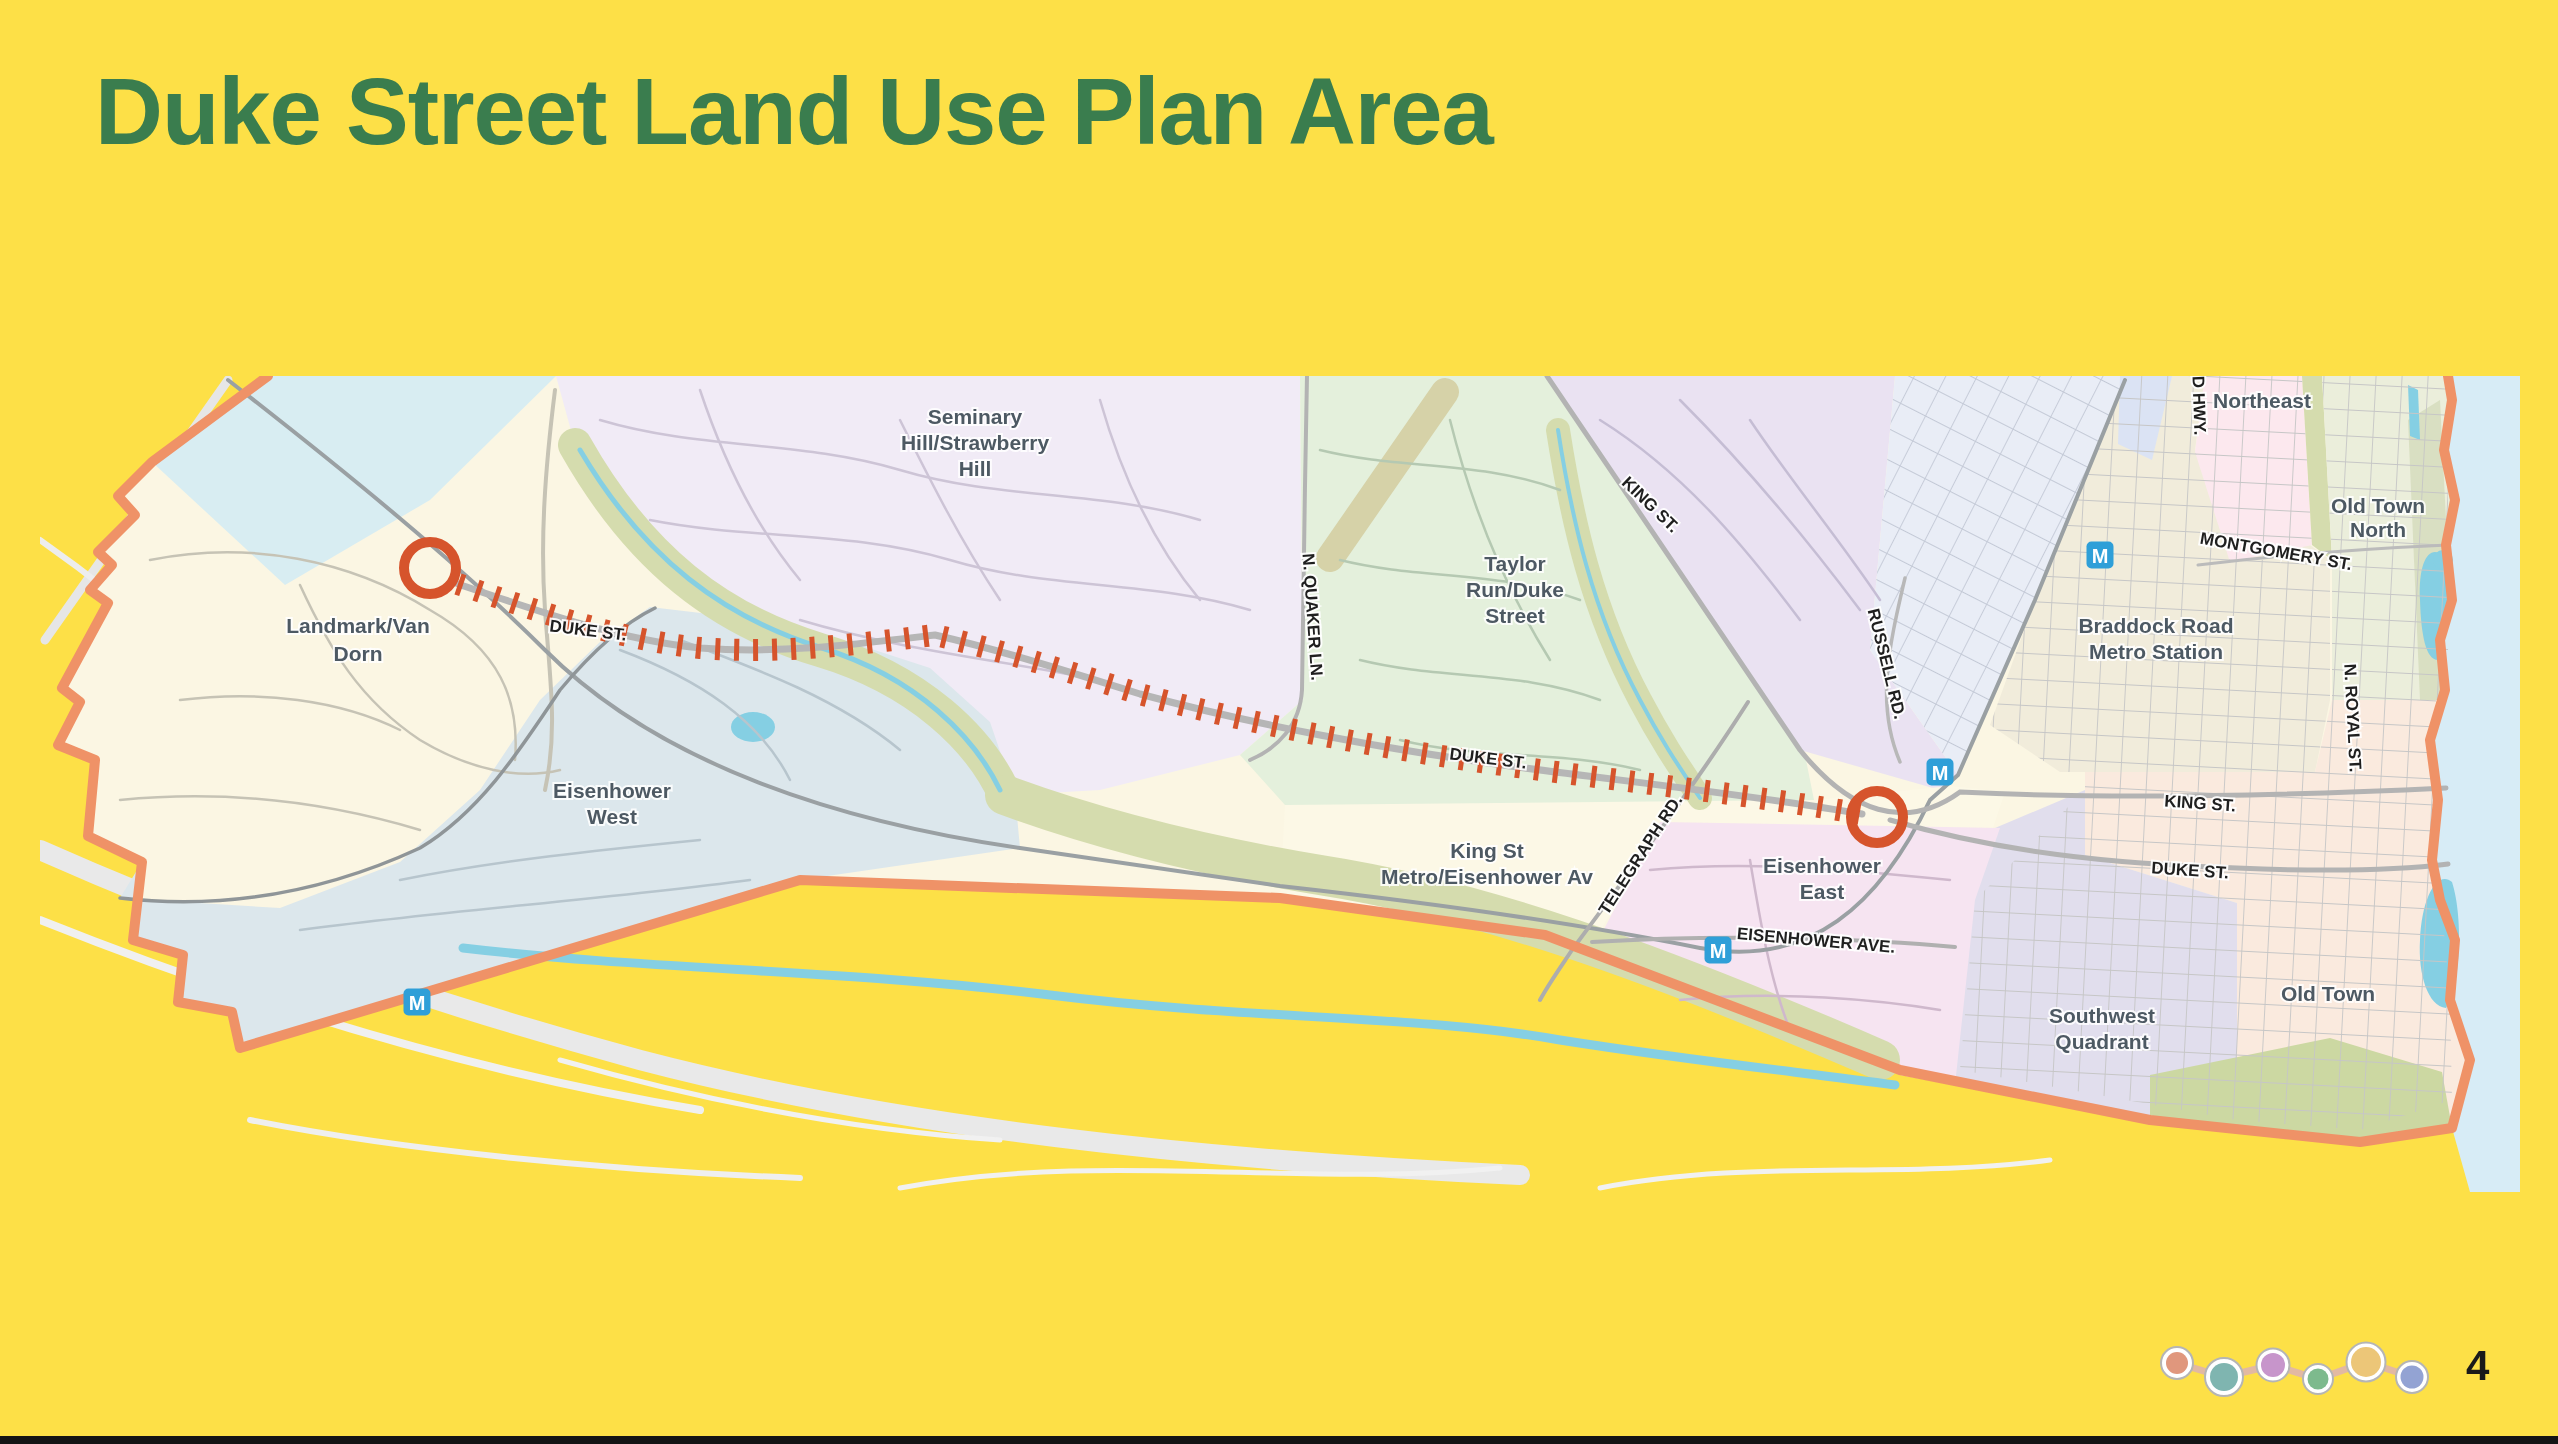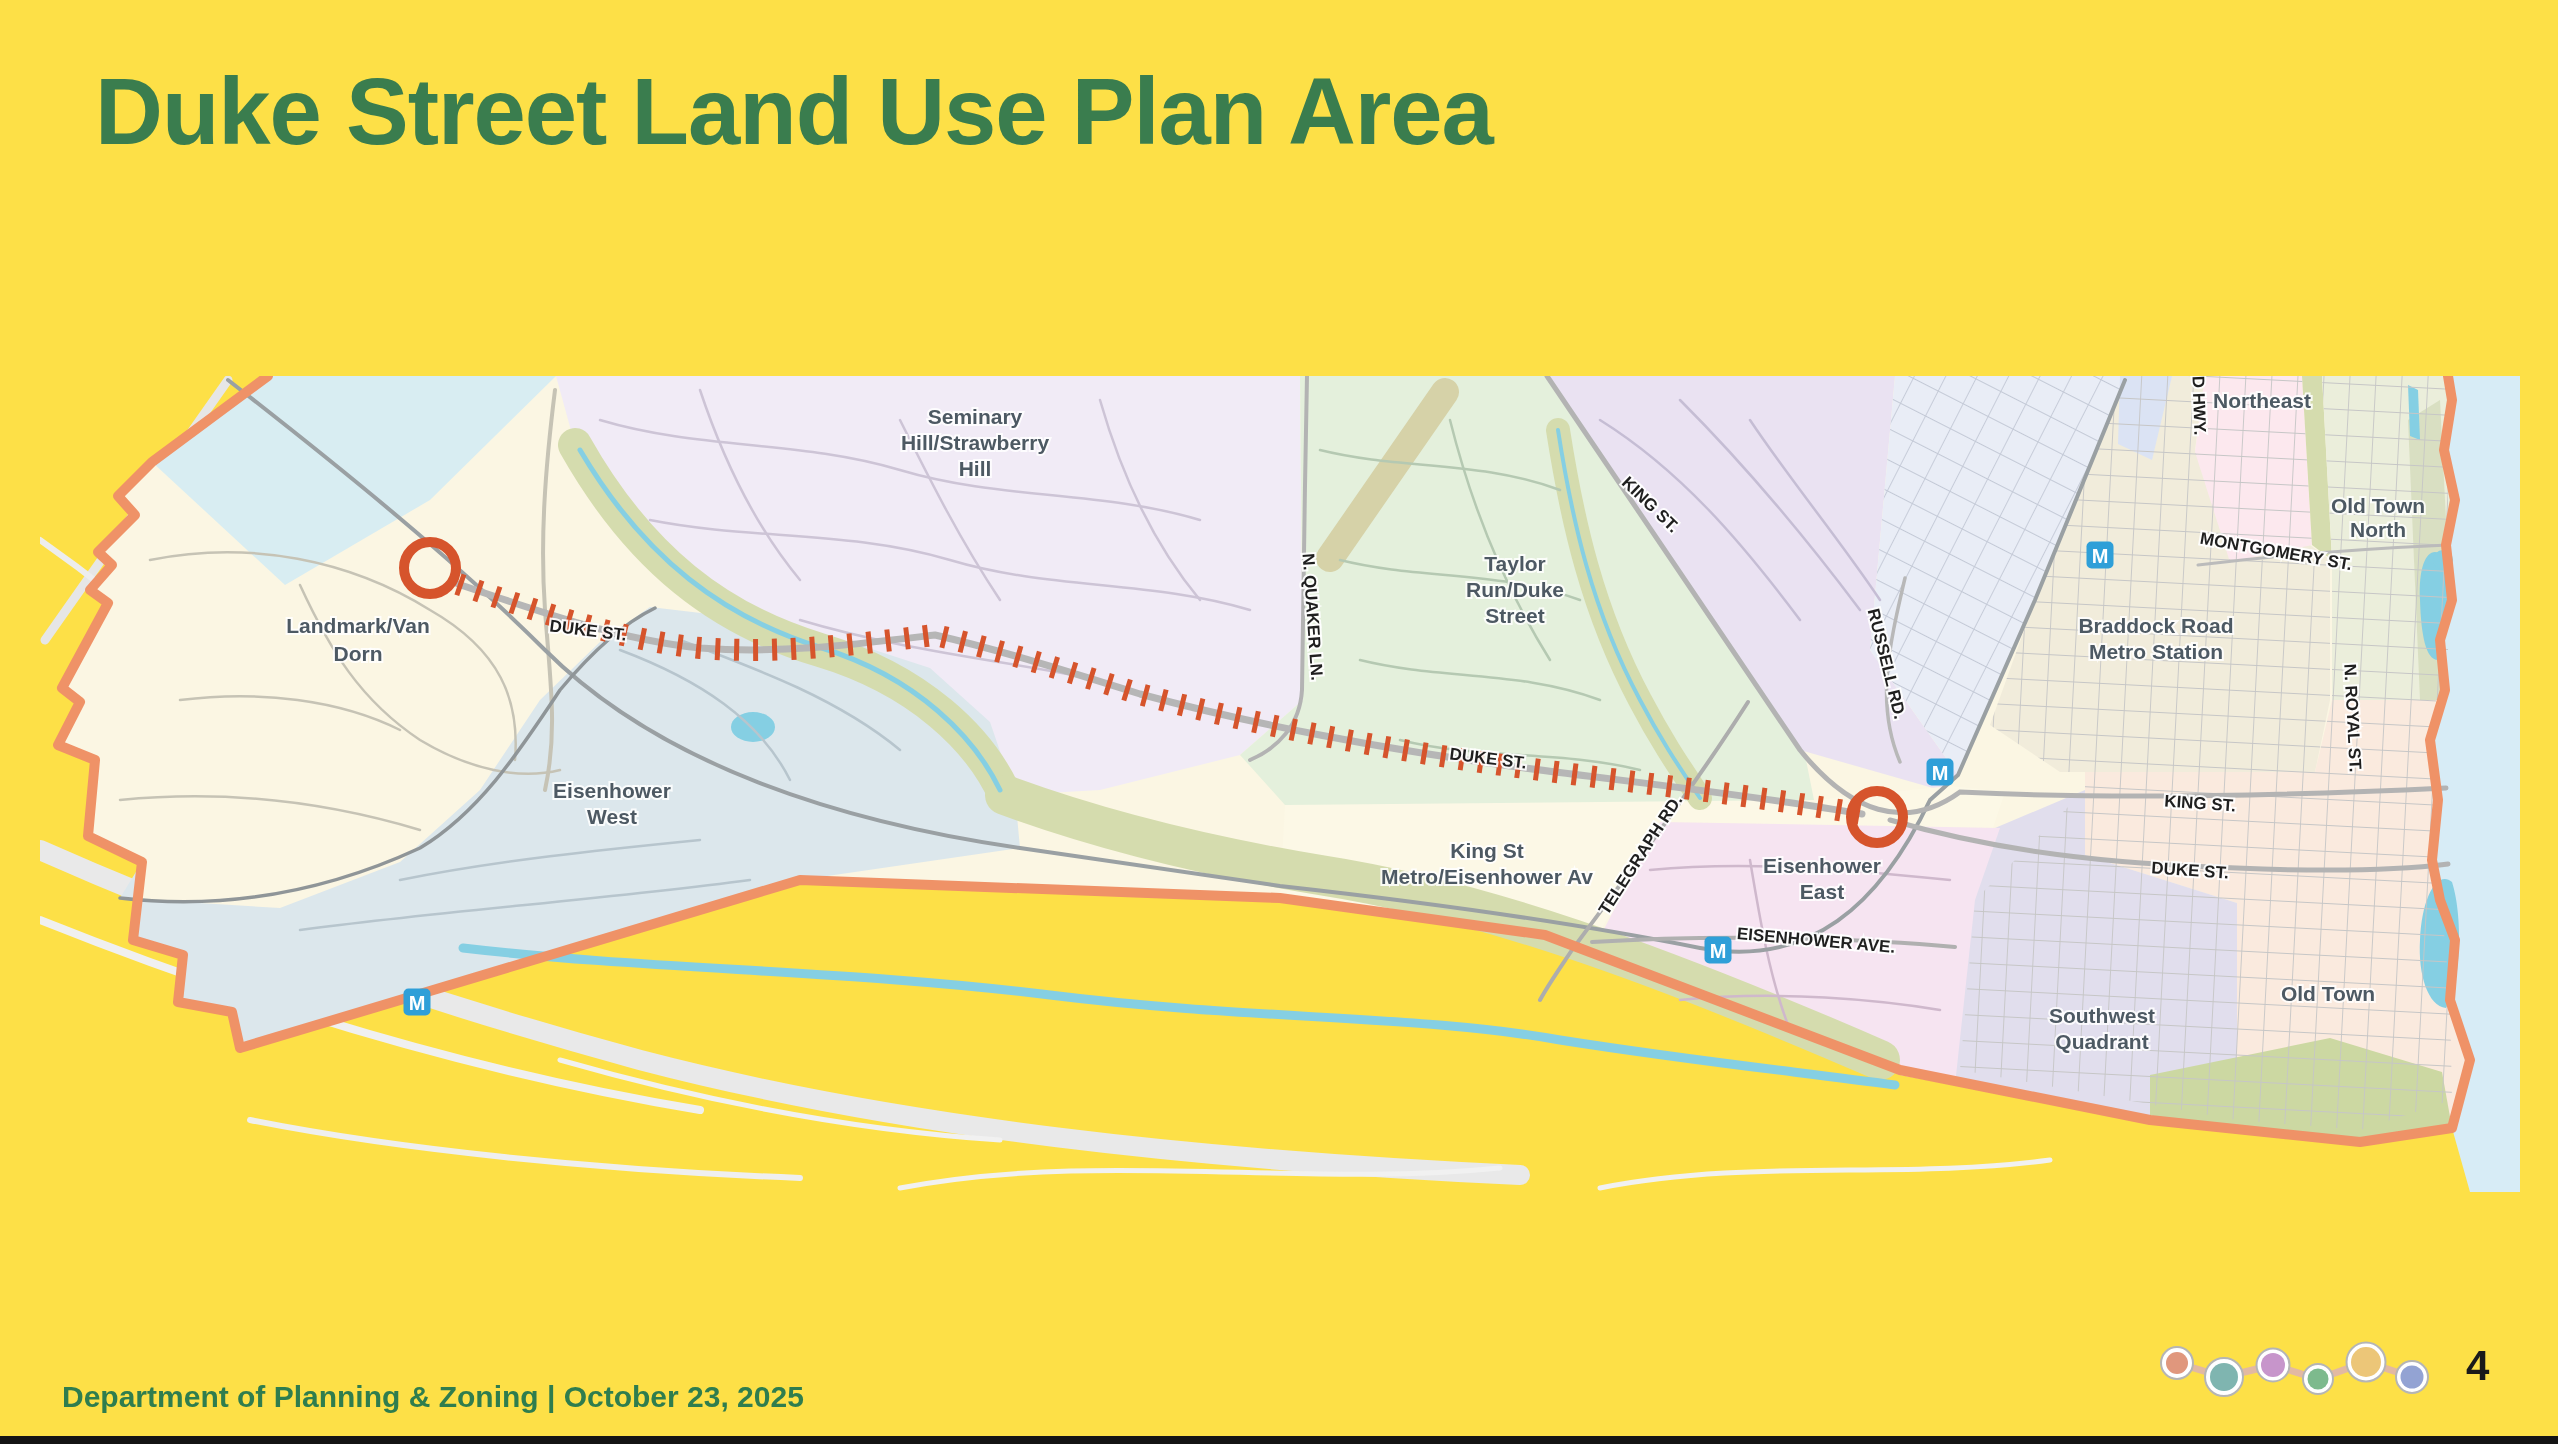--- a/index.html
+++ b/index.html
@@ -233,16 +233,15 @@
       </g>
       <circle cx="2177" cy="1363" r="11" fill="#e0977d"></circle>
       <circle cx="2224" cy="1377" r="14" fill="#7fb5b0"></circle>
       <circle cx="2273" cy="1365" r="12" fill="#c795cb"></circle>
       <circle cx="2318" cy="1379" r="10.5" fill="#7dba8d"></circle>
       <circle cx="2366" cy="1362" r="15" fill="#ecc678"></circle>
       <circle cx="2412" cy="1377" r="11.5" fill="#93a3d3"></circle>
     </g>
   </svg>
 
-  <div class="footer">Department of Planning &amp; Zoning  |  October 23, 2025</div>
   <div class="pagenum">4</div>
   <div class="bottombar"></div>
 </div>
 
 </body></html>

